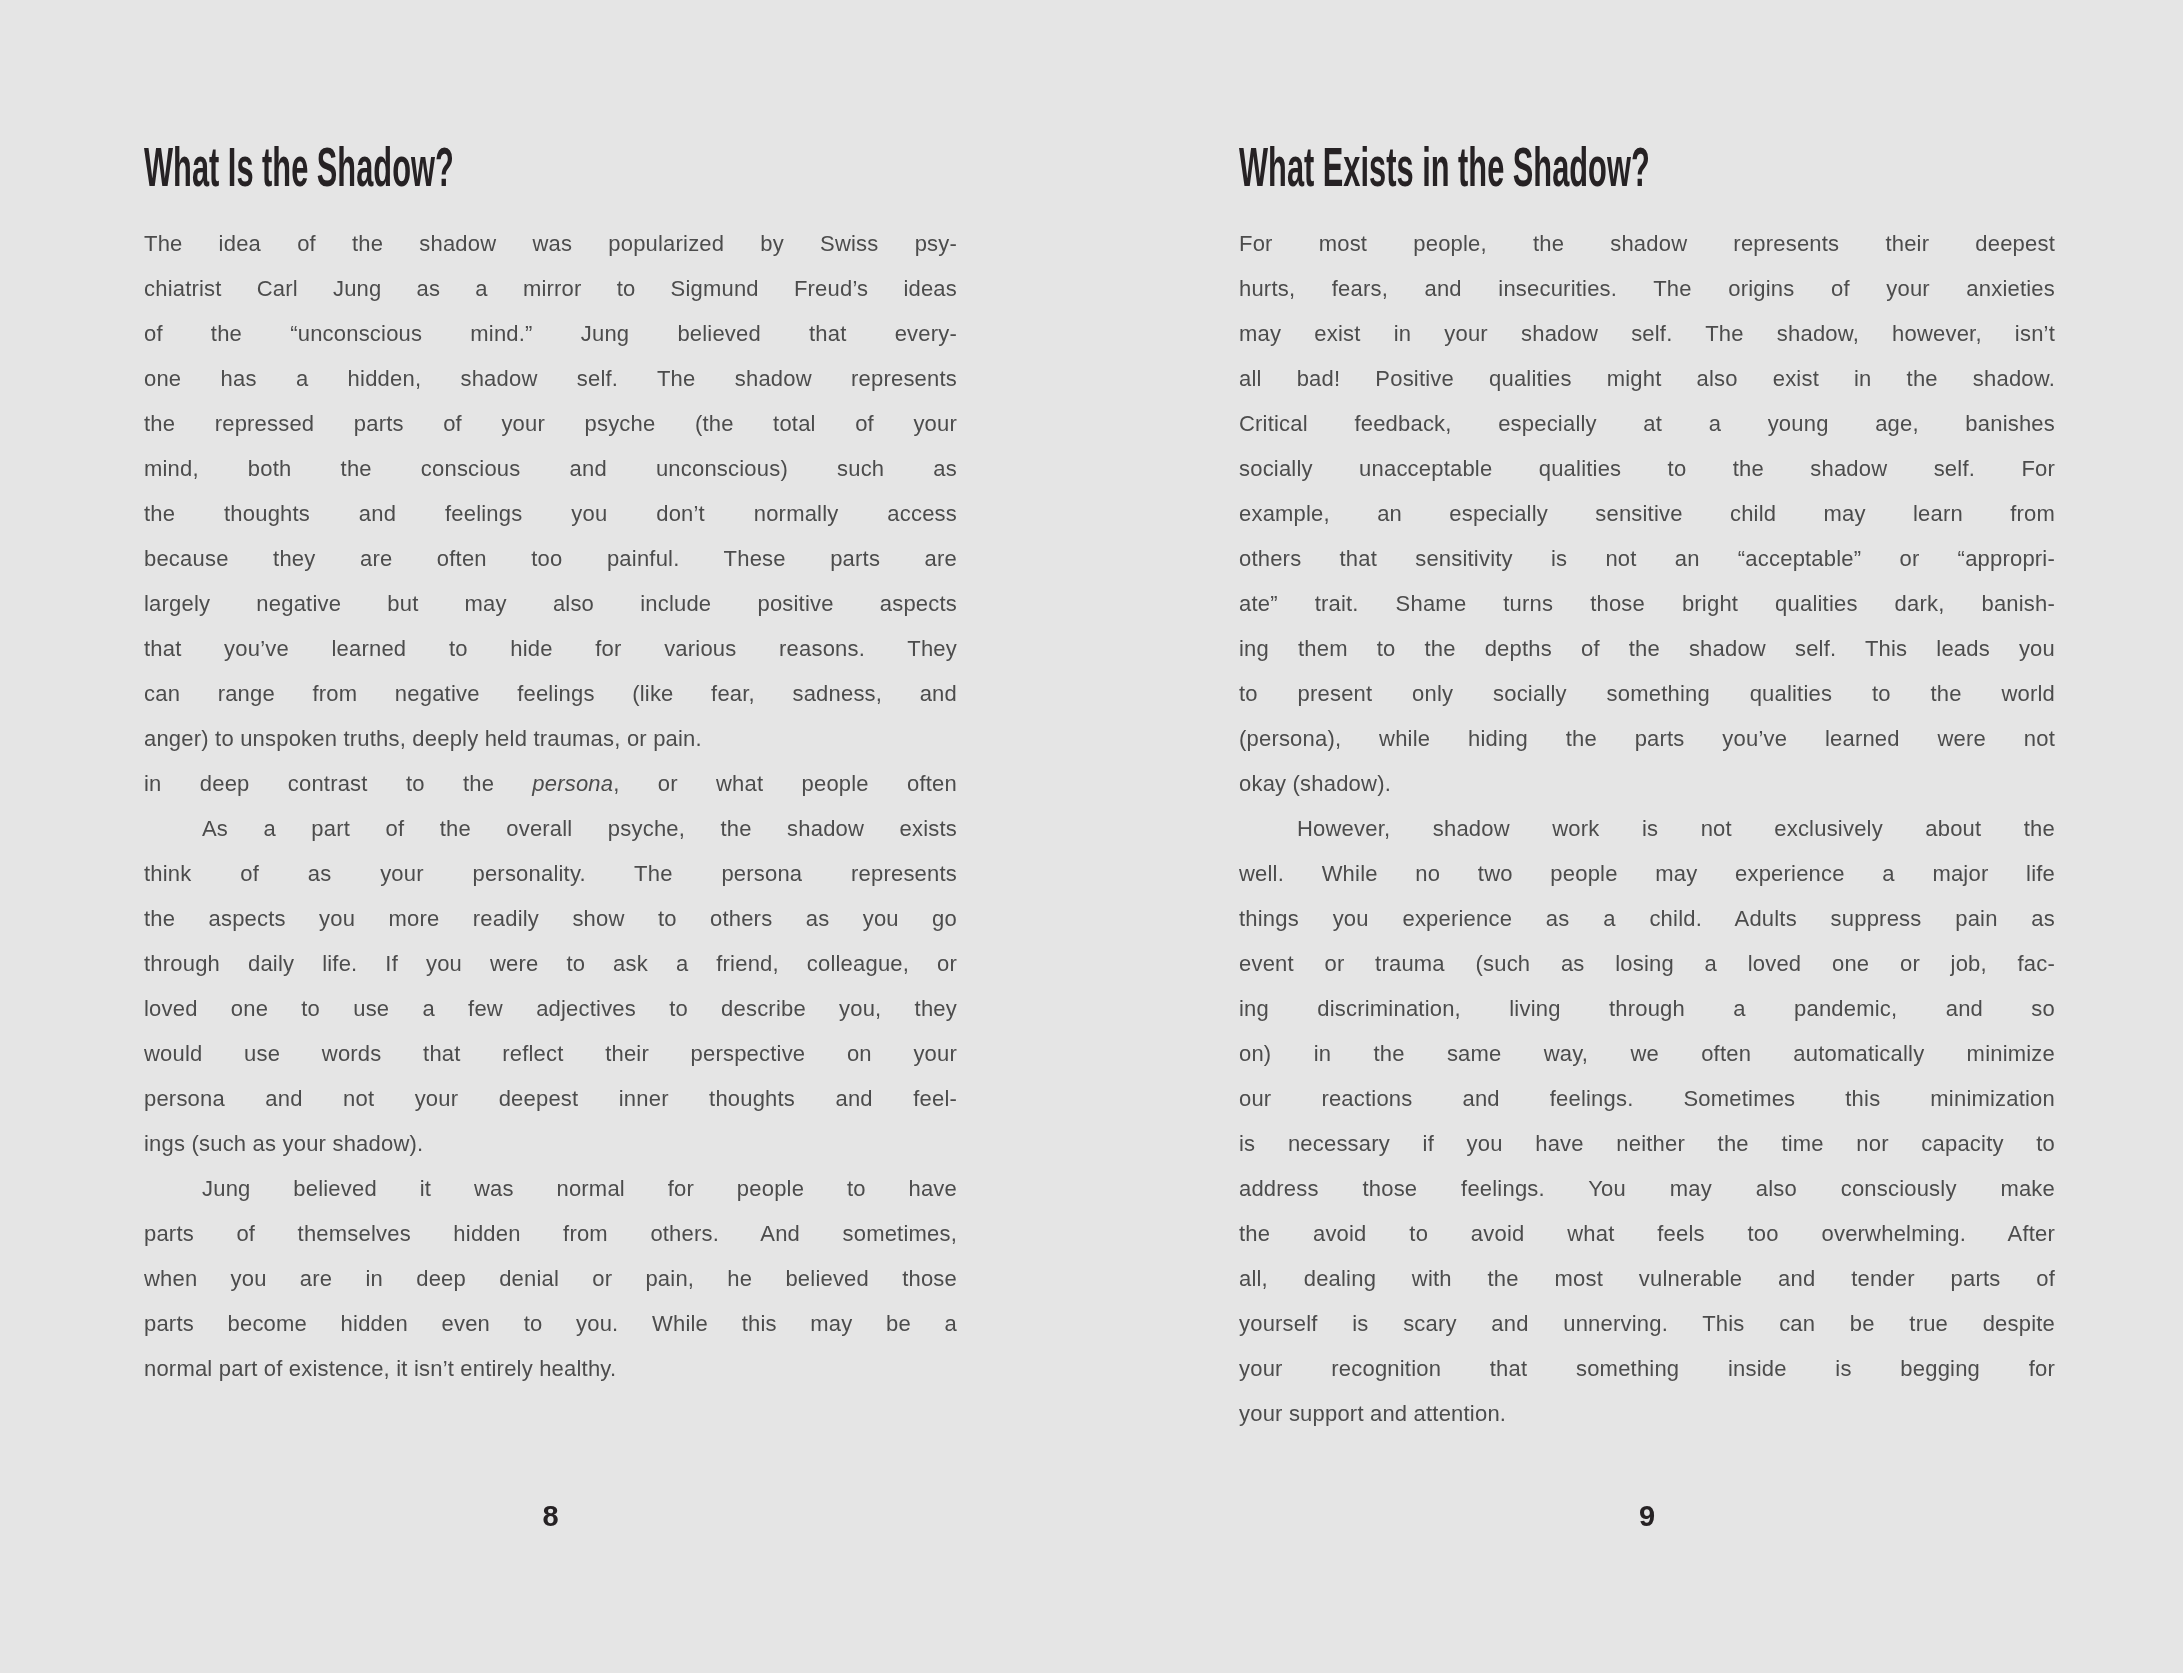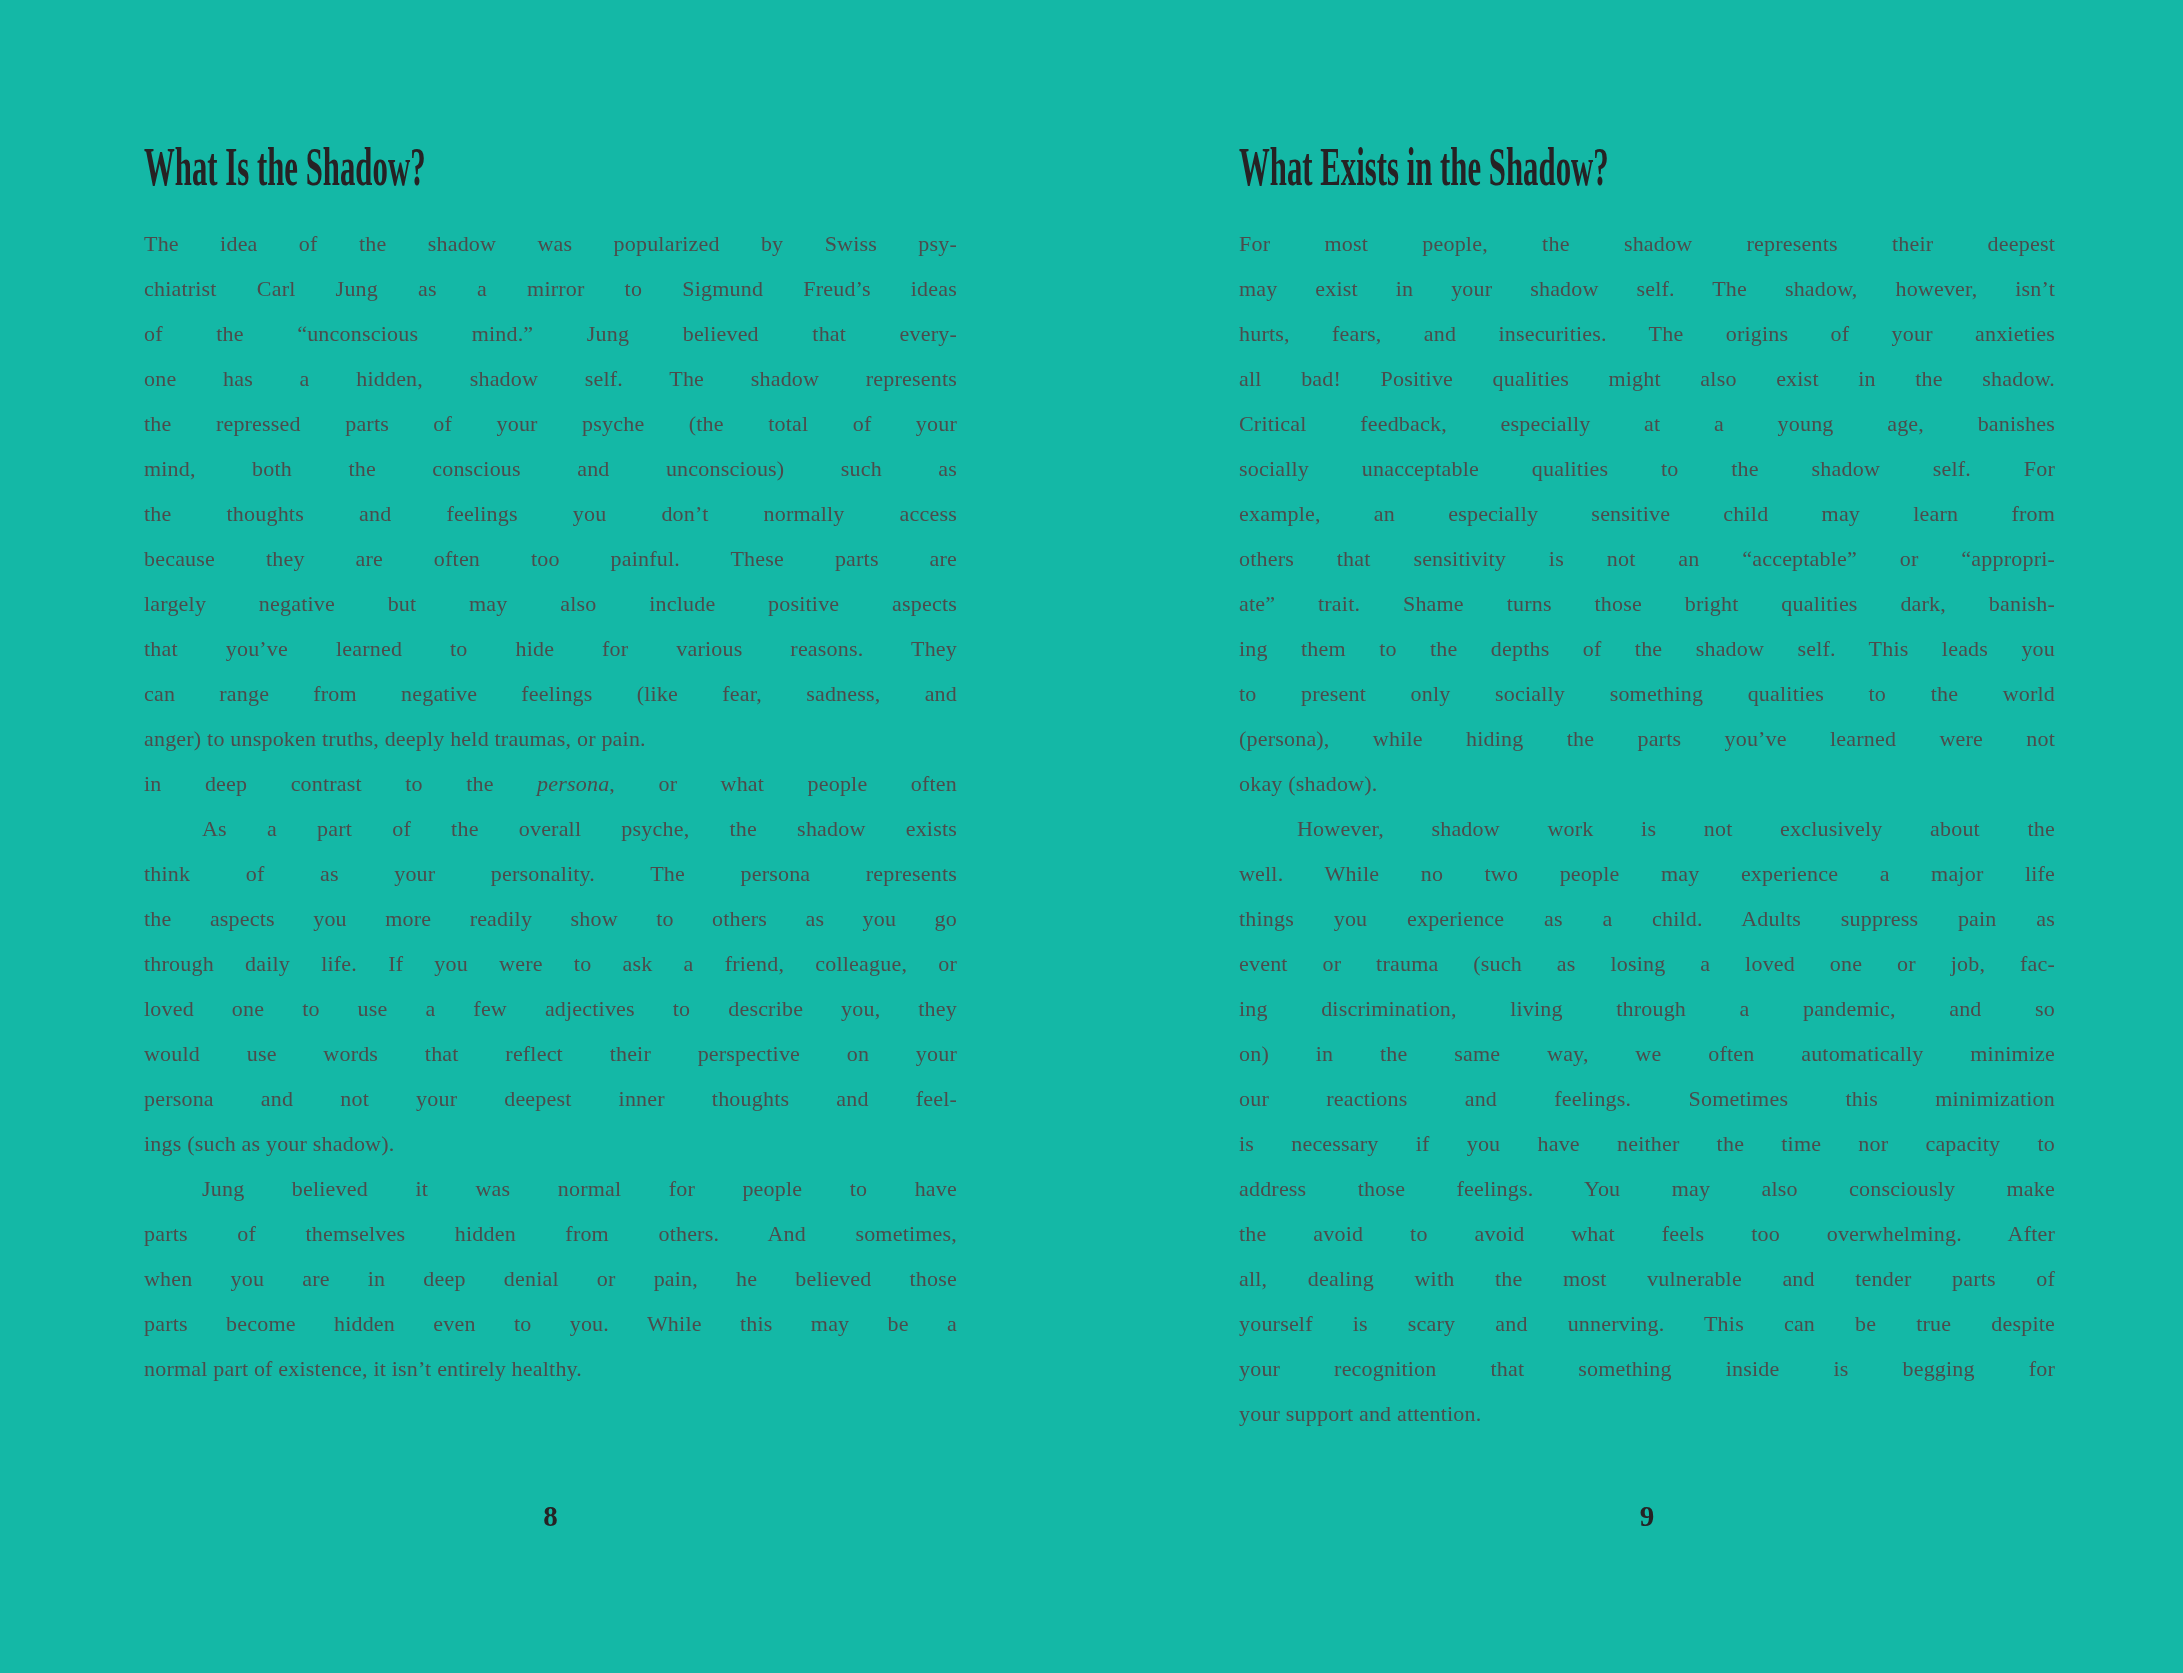--- a/index.html
+++ b/index.html
@@ -1,21 +1,21 @@
 <!DOCTYPE html>
 <html><head>
 <meta charset="utf-8">
 <style>
   html, body { margin: 0; padding: 0; background: #ffffff; }
   .spread {
     position: relative;
     width: 2183px;
     height: 1674px;
-    background: #14b8a6;
-    font-family: Liberation Serif, serif;
+    background: #e5e5e5;
+    font-family: Liberation Sans, sans-serif;
     overflow: hidden;
   }
   .column { position: absolute; top: 0; height: 100%; }
   .col-left  { left: 144px;  width: 813px; }
   .col-right { left: 1239px; width: 816px; }
 
   .heading {
     position: absolute;
     top: 138px;
     left: 0;
@@ -97,22 +97,22 @@
         <div class="line">parts become hidden even to you. While this may be a</div>
         <div class="line para-end">normal part of existence, it isn’t entirely healthy.</div>
       </div>
     <div class="page-number">8</div>
   </div>
 
   <div class="column col-right">
     <h1 class="heading">What Exists in the Shadow?</h1>
     <div class="body-text">
         <div class="line">For most people, the shadow represents their deepest</div>
+        <div class="line">hurts, fears, and insecurities. The origins of your anxieties</div>
         <div class="line">may exist in your shadow self. The shadow, however, isn’t</div>
-        <div class="line">hurts, fears, and insecurities. The origins of your anxieties</div>
         <div class="line">all bad! Positive qualities might also exist in the shadow.</div>
         <div class="line">Critical feedback, especially at a young age, banishes</div>
         <div class="line">socially unacceptable qualities to the shadow self. For</div>
         <div class="line">example, an especially sensitive child may learn from</div>
         <div class="line">others that sensitivity is not an “acceptable” or “appropri-</div>
         <div class="line">ate” trait. Shame turns those bright qualities dark, banish-</div>
         <div class="line">ing them to the depths of the shadow self. This leads you</div>
         <div class="line">to present only socially something qualities to the world</div>
         <div class="line">(persona), while hiding the parts you’ve learned were not</div>
         <div class="line para-end">okay (shadow).</div>

